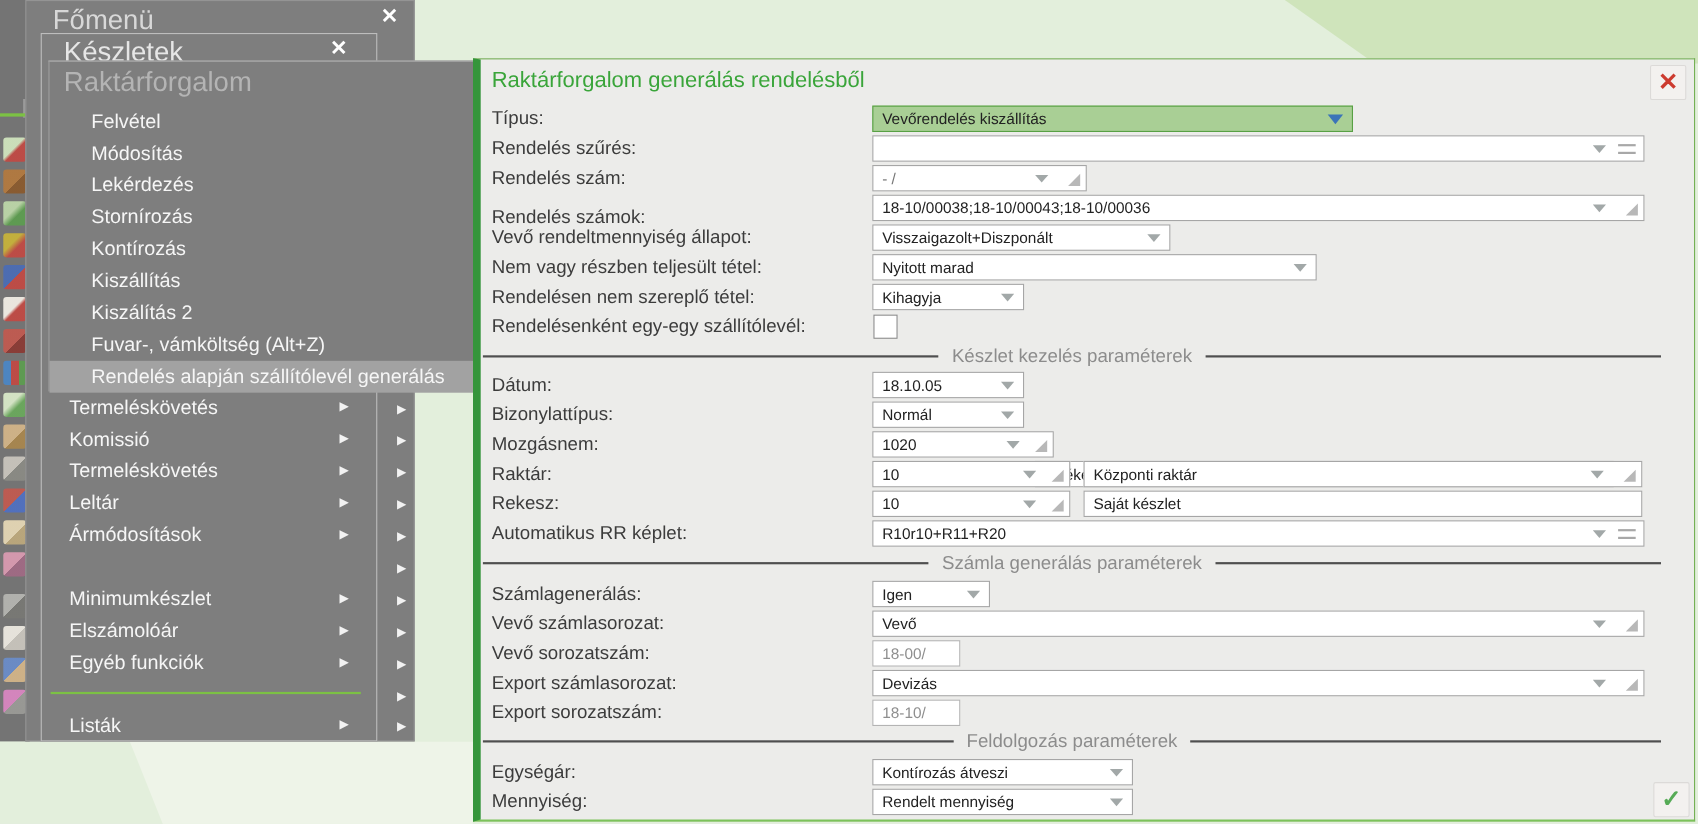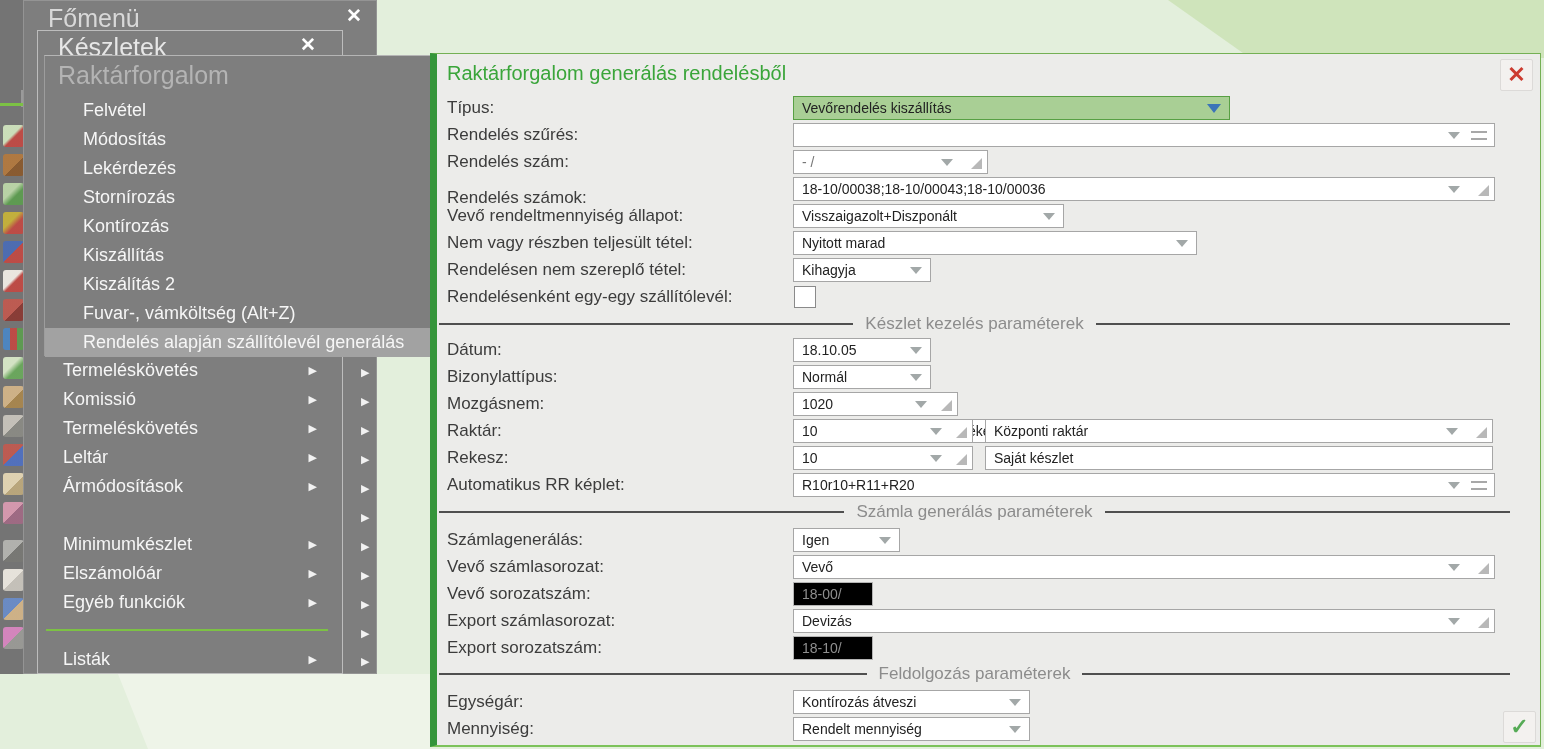--- a/index.html
+++ b/index.html
@@ -32,21 +32,21 @@
   #form-title{position:absolute;left:10px;top:8px;font-size:20px;color:#3aa53a;white-space:nowrap;}
   .icon-btn{position:absolute;width:31px;height:30px;background:#f3f1ef;border:1px solid #dcdad8;border-radius:2px;
     text-align:center;line-height:30px;font-size:22px;font-weight:bold;cursor:default;}
   #close-btn{right:7px;top:5px;color:#cc3b2f;}
   #ok-btn{right:4px;bottom:2px;color:#56ab56;}
   .flabel{position:absolute;left:10px;height:24px;line-height:24px;font-size:17px;color:#3c3c3c;white-space:nowrap;}
   .field{position:absolute;height:24px;background:#ffffff;border:1px solid #a6a6a6;box-sizing:border-box;
     font-size:14px;color:#222;line-height:22px;white-space:nowrap;overflow:hidden;}
   .field .fv{position:absolute;left:8px;top:0;line-height:22px;}
   .field.green{background:#a9cf95;border-color:#58a044;}
-  .field.disabled{background:#000000;border-color:#b4b4b4;color:#8f8f8f;}
+  .field.disabled{background:#ffffff;border-color:#b4b4b4;color:#8f8f8f;}
   .field.muted{color:#777;}
   .arrow-down{position:absolute;right:8px;top:8px;width:0;height:0;border-left:6px solid transparent;border-right:6px solid transparent;border-top:7px solid #a2a8a8;}
   .arrow-down.mid{right:34px;}
   .arrow-down.blue{border-top-color:#3b74b8;border-left-width:7px;border-right-width:7px;border-top-width:9px;top:7px;}
   .corner{position:absolute;right:5px;bottom:4px;width:0;height:0;border-bottom:11px solid #b8b8b8;border-left:11px solid transparent;}
   .lines-icon{position:absolute;right:7px;top:7px;width:16px;height:9px;border-top:2px solid #a8a8a8;border-bottom:2px solid #a8a8a8;box-sizing:border-box;}
   .checkbox{position:absolute;width:22px;height:22px;background:#fff;border:1px solid #8a8a8a;box-sizing:border-box;}
   .sep-row{position:absolute;left:2px;right:30px;height:24px;display:flex;align-items:center;color:#8c8c8c;font-size:17px;}
   .sep-row::before,.sep-row::after{content:"";flex:1;border-top:2px solid #4f4f4f;}
   .sep-row span{margin:0 12px;white-space:nowrap;}

